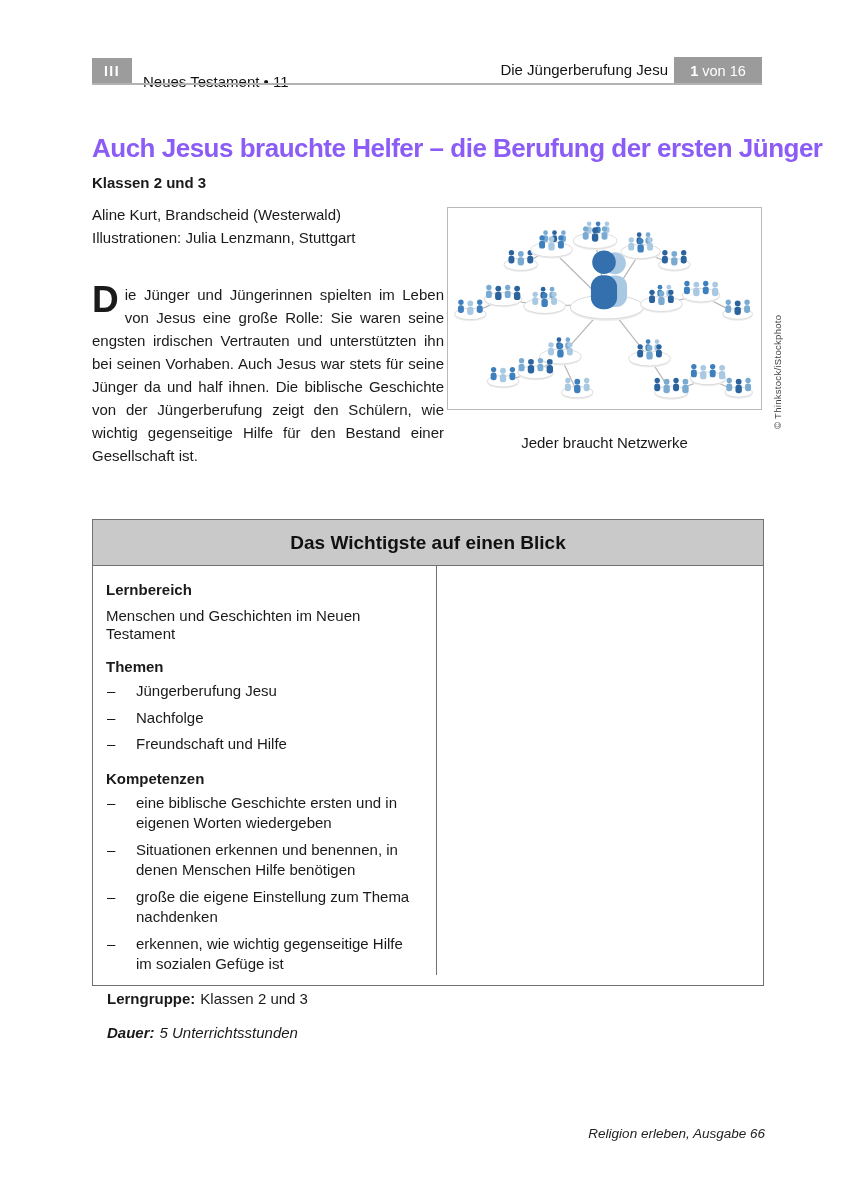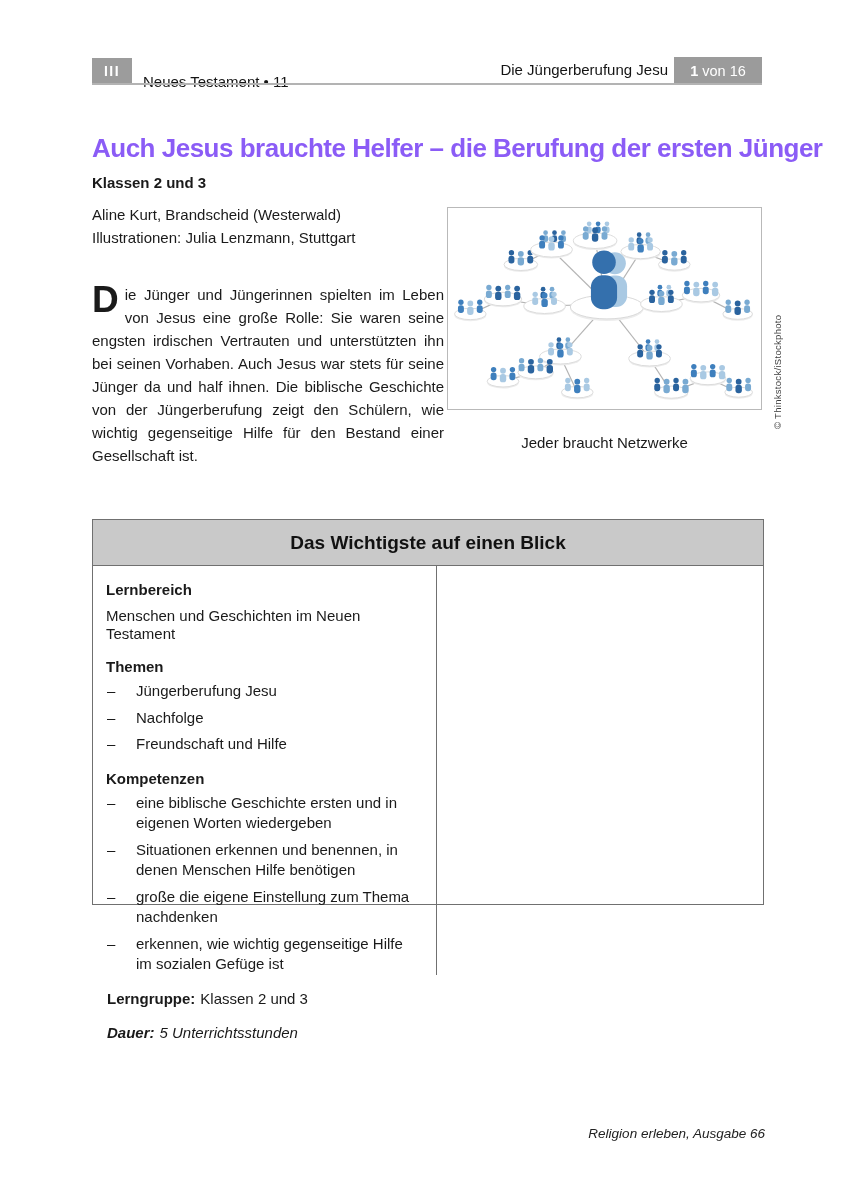--- a/index.html
+++ b/index.html
@@ -42,21 +42,21 @@
   }
   .fig svg { display:block; width:100%; height:100%; }
   .fig-caption { position:absolute; left:447px; top:434px; width:315px; text-align:center; font-size:15px; }
   .fig-credit {
     position:absolute; left:772px; top:429px; width:166px; white-space:nowrap;
     transform-origin:0 0; transform:rotate(-90deg);
     font-size:9.5px; letter-spacing:0.3px; color:#3c3c3c;
   }
   
   .ibox {
-    position:absolute; left:92px; top:519px; width:672px; height:386px;
+    position:absolute; left:92px; top:519px; width:672px; height:467px;
     border:1px solid #707070; box-sizing:border-box; background:#fff;
   }
   .ibox-header {
     height:45px; background:#c9c9c9; border-bottom:1px solid #707070;
     display:flex; align-items:center; justify-content:center;
     font-size:19px; font-weight:bold; color:#111;
   }
   .ibox-body { display:flex; height:387px;flex-direction:column; }
   .ibox-left  { width:344px; border-right:1px solid #707070; box-sizing:border-box; padding:0 16px 0 13px; }
   .ibox-right { flex:1; padding:0 14px 0 14px; }

